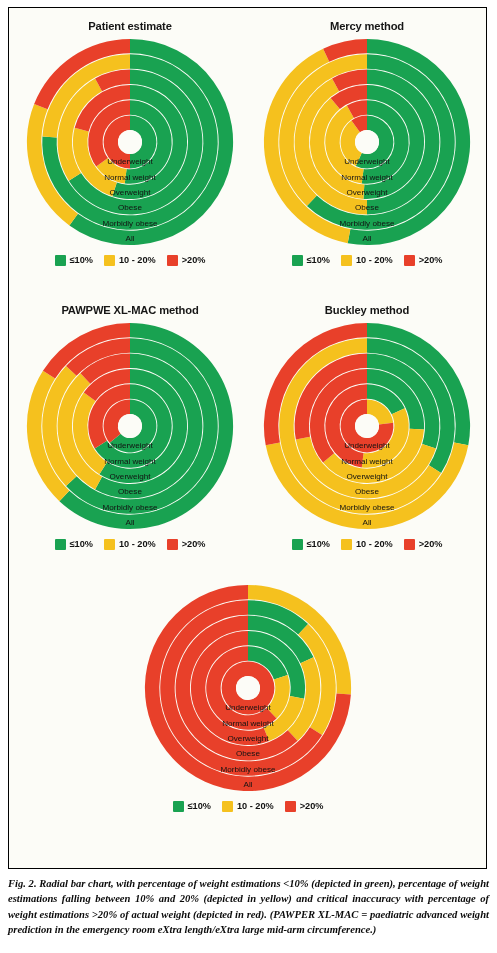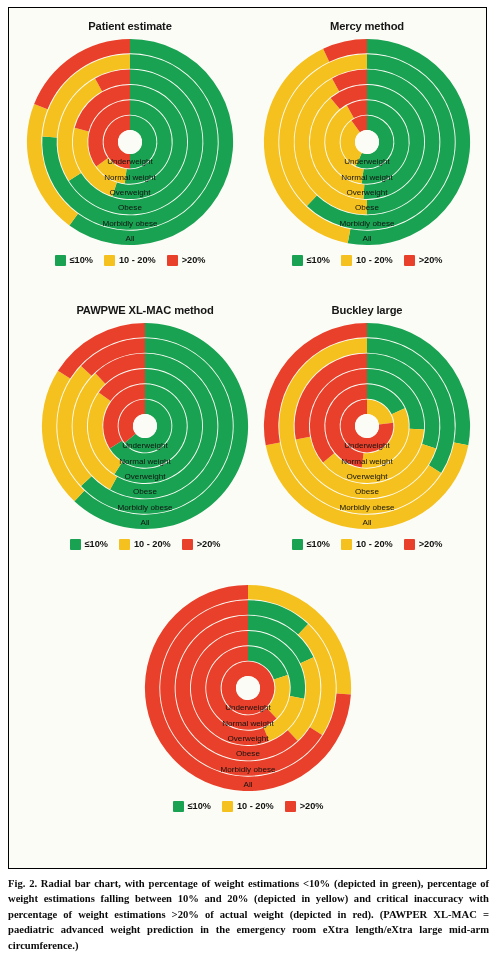--- a/index.html
+++ b/index.html
@@ -35,21 +35,21 @@
     width: 100%;
     height: 100%;
   }
   .chart-cell {
     position: absolute;
     width: 238px;
     height: 282px;
   }
   .chart-cell.c0 { left: 2px;   top: 4px; }
   .chart-cell.c1 { left: 239px; top: 4px; }
-  .chart-cell.c2 { left: 17px;   top: 288px; }
+  .chart-cell.c2 { left: 2px;   top: 288px; }
   .chart-cell.c3 { left: 239px; top: 288px; }
   .chart-cell.c4 { left: 120px; top: 572px; }
 
   .chart-title {
     text-align: center;
     font-size: 11.2px;
     font-weight: 600;
     color: #161616;
     letter-spacing: -0.15px;
     height: 16px;
@@ -98,20 +98,21 @@
     color: #111111;
     white-space: nowrap;
   }
 
   .caption {
     position: absolute;
     left: 8px;
     top: 876px;
     width: 481px;
     font-family: "Liberation Serif", serif;
+    font-style: italic;
     font-weight: 700;
     font-size: 10.6px;
     line-height: 15.4px;
     color: #0b0b0b;
     text-align: justify;
     text-justify: inter-word;
   }
 </style>
 </head>
 <body>
@@ -286,21 +287,21 @@
               <span class="legend-text">10 - 20%</span>
             </div>
             <div class="legend-item">
               <span class="legend-swatch" style="background: rgb(232, 64, 42);"></span>
               <span class="legend-text">&gt;20%</span>
             </div>
           </div>
       </div>
 
       <div class="chart-cell c3">
-        <div class="chart-title">Buckley large</div>
+        <div class="chart-title">Buckley method</div>
         <div class="chart-svg-wrap">
             <svg class="radial" width="238" height="216" viewBox="0 0 238 216">
               <g>
                 <path d="M 119 81.56666666666666 A 26.433333333333337 26.433333333333337 0 0 1 145.22489860474604 104.68702485945022 L 130.90537641577373 106.49600119722835 A 12 12 0 0 0 119 96 Z" fill="#f5c11e"></path>
                 <path d="M 145.22489860474604 104.68702485945022 A 26.433333333333337 26.433333333333337 0 1 1 119 81.56666666666666 L 119 96 A 12 12 0 1 0 130.90537641577373 106.49600119722835 Z" fill="#e8402a"></path>
               </g>
               <g>
                 <path d="M 119 66.23333333333332 A 41.76666666666667 41.76666666666667 0 0 1 156.79160989133075 90.21661825563213 L 143.7319394340712 96.36203269722134 A 27.333333333333336 27.333333333333336 0 0 0 119 80.66666666666666 Z" fill="#19a251"></path>
                 <path d="M 156.79160989133075 90.21661825563213 A 41.76666666666667 41.76666666666667 0 0 1 113.76524861146422 149.43732402490136 L 115.57422494924234 135.11780183592907 A 27.333333333333336 27.333333333333336 0 0 0 143.7319394340712 96.36203269722134 Z" fill="#f5c11e"></path>
                 <path d="M 113.76524861146422 149.43732402490136 A 41.76666666666667 41.76666666666667 0 0 1 118.99999999999999 66.23333333333332 L 119 80.66666666666666 A 27.333333333333336 27.333333333333336 0 0 0 115.57422494924234 135.11780183592907 Z" fill="#e8402a"></path>

